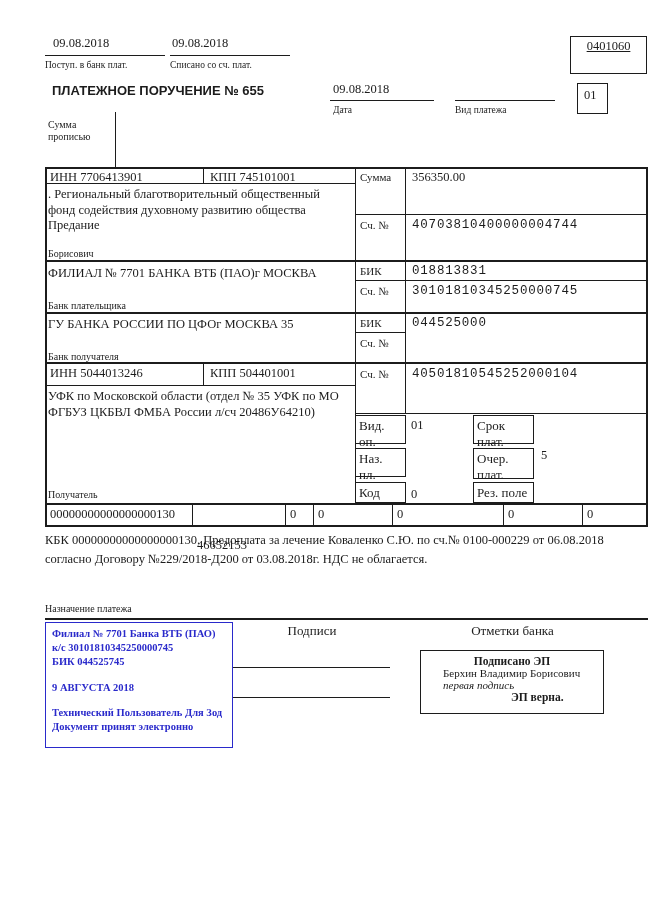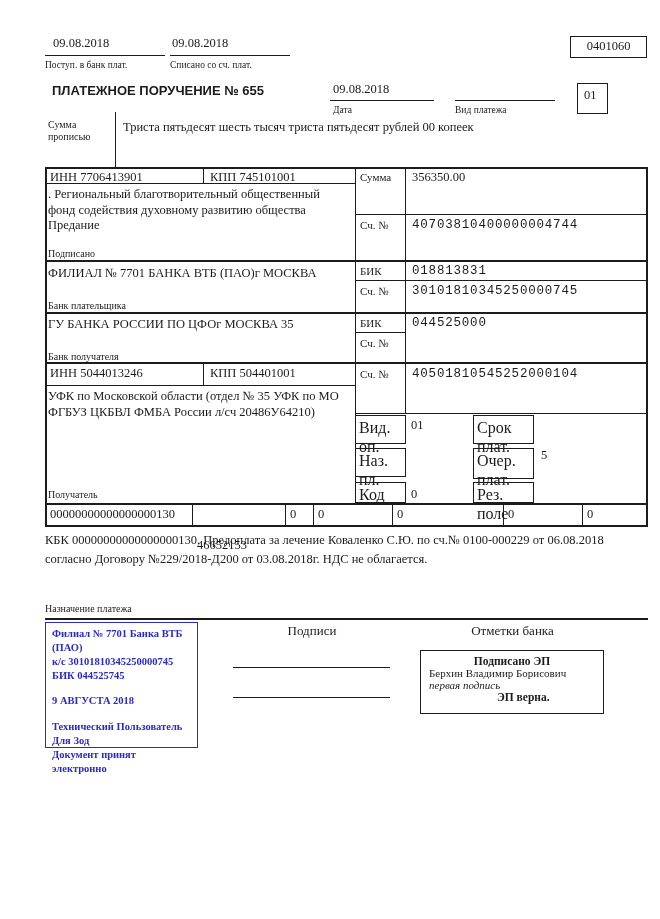--- a/index.html
+++ b/index.html
@@ -11,60 +11,59 @@
   .t-xs{font-size:9.5px;line-height:1.1;}
   .lab{font-size:11px;line-height:1.15;}
   .num{letter-spacing:0.8px;font-family:Liberation Mono, monospace;}
   .bold{font-weight:bold;}
   .title{font-family:"Liberation Sans","DejaVu Sans",sans-serif;font-weight:bold;font-size:13px;}
   .hl{position:absolute;background:#1c1c1c;height:1px;}
   .hl2{position:absolute;background:#1c1c1c;height:2px;}
   .vl{position:absolute;background:#1c1c1c;width:1px;}
   .vl2{position:absolute;background:#1c1c1c;width:2px;}
   .box{position:absolute;border:1.5px solid #1c1c1c;box-sizing:border-box;}
-  .cellbox{position:absolute;border:1px solid #1c1c1c;box-sizing:border-box;padding:2px 3px;font-size:16px;line-height:1.2;}
+  .cellbox{position:absolute;border:1px solid #1c1c1c;box-sizing:border-box;padding:2px 3px;font-size:13px;line-height:1.2;}
   .uline{position:absolute;border-bottom:1px solid #1c1c1c;box-sizing:border-box;}
   .stamp{position:absolute;border:1.5px solid #2a2acb;box-sizing:border-box;color:#2a2acb;
          font-size:10.5px;line-height:1.32;font-weight:600;padding:4px 6px;}
-  .esign{position:absolute;border:1px solid #1c1c1c;box-sizing:border-box;font-size:11px;padding:4px 8px;}
+  .esign{position:absolute;border:1px solid #1c1c1c;box-sizing:border-box;font-size:11px;padding:4px 22px;}
   .it{font-style:italic;}
   .ctr{text-align:center;}
 </style>
 </head>
 <body>
 
 <div class="page">
 
   <div class="abs uline" style="left:45px;top:36px;width:120px;height:20px;">
     <div class="t" style="padding-left:8px;">09.08.2018</div>
   </div>
   <div class="abs t-xs" style="left:45px;top:60px;">Поступ. в банк плат.</div>
 
   <div class="abs uline" style="left:170px;top:36px;width:120px;height:20px;">
     <div class="t" style="padding-left:2px;">09.08.2018</div>
   </div>
   <div class="abs t-xs" style="left:170px;top:60px;">Списано со сч. плат.</div>
 
-  <div class="box t ctr" style="left:570px;top:36px;width:77px;height:22px;line-height:19px;">0401060</div>
+  <div class="box t ctr" style="left:570px;top:36px;width:77px;height:38px;line-height:19px;text-decoration:underline;">0401060</div>
 
   <div class="abs title" style="left:52px;top:83px;">ПЛАТЕЖНОЕ ПОРУЧЕНИЕ № 655</div>
 
   <div class="abs uline" style="left:330px;top:82px;width:104px;height:19px;">
     <div class="t" style="padding-left:3px;">09.08.2018</div>
   </div>
   <div class="abs t-xs" style="left:333px;top:105px;">Дата</div>
 
   <div class="abs uline" style="left:455px;top:82px;width:100px;height:19px;"></div>
   <div class="abs t-xs" style="left:455px;top:105px;">Вид платежа</div>
 
   <div class="box t" style="left:577px;top:83px;width:31px;height:31px;padding:4px 0 0 6px;">01</div>
 
   <div class="abs t-sm" style="left:48px;top:119px;width:58px;">Сумма прописью</div>
   <div class="vl" style="left:115px;top:112px;height:55px;"></div>
-  <div class="abs t" style="left:123px;top:120px;width:515px;">Триста пятьдесят шесть тысяч триста пятьдесят рублей 00 копеек</div>
 
   <div class="hl2" style="left:45px;top:167px;width:603px;"></div>
   <div class="hl2" style="left:45px;top:260px;width:603px;"></div>
   <div class="hl2" style="left:45px;top:312px;width:603px;"></div>
   <div class="hl2" style="left:45px;top:362px;width:603px;"></div>
   <div class="hl2" style="left:45px;top:503px;width:603px;"></div>
   <div class="hl2" style="left:45px;top:525px;width:603px;"></div>
 
   <div class="hl" style="left:45px;top:183px;width:310px;"></div>
   <div class="hl" style="left:45px;top:385px;width:310px;"></div>
@@ -80,21 +79,21 @@
   <div class="vl" style="left:355px;top:167px;height:336px;"></div>
   <div class="vl" style="left:405px;top:167px;height:246px;"></div>
 
   <div class="abs t" style="left:50px;top:170px;">ИНН 7706413901</div>
   <div class="abs t" style="left:210px;top:170px;">КПП 745101001</div>
   <div class="abs lab" style="left:360px;top:171px;">Сумма</div>
   <div class="abs t" style="left:412px;top:170px;">356350.00</div>
   <div class="abs t" style="left:48px;top:187px;width:302px;">. Региональный благотворительный общественный фонд содействия духовному развитию общества Предание</div>
   <div class="abs lab" style="left:360px;top:219px;">Сч. №</div>
   <div class="abs t num" style="left:412px;top:218px;">40703810400000004744</div>
-  <div class="abs t-sm" style="left:48px;top:248px;">Подписано</div>
+  <div class="abs t-sm" style="left:48px;top:248px;">Борисович</div>
 
   <div class="abs t" style="left:48px;top:266px;">ФИЛИАЛ № 7701 БАНКА ВТБ (ПАО)г МОСКВА</div>
   <div class="abs lab" style="left:360px;top:265px;">БИК</div>
   <div class="abs t num" style="left:412px;top:264px;">018813831</div>
   <div class="abs lab" style="left:360px;top:285px;">Сч. №</div>
   <div class="abs t num" style="left:412px;top:284px;">30101810345250000745</div>
   <div class="abs t-sm" style="left:48px;top:300px;">Банк плательщика</div>
 
   <div class="abs t" style="left:48px;top:317px;">ГУ БАНКА РОССИИ ПО ЦФОг МОСКВА 35</div>
   <div class="abs lab" style="left:360px;top:317px;">БИК</div>
@@ -136,21 +135,21 @@
   <div class="abs t" style="left:508px;top:507px;">0</div>
   <div class="abs t" style="left:587px;top:507px;">0</div>
 
   <div class="abs t" style="left:45px;top:531px;width:596px;line-height:1.55;">КБК 00000000000000000130. Предоплата за лечение Коваленко С.Ю. по сч.№ 0100-000229 от 06.08.2018 согласно Договору №229/2018-Д200 от 03.08.2018г. НДС не облагается.</div>
   <div class="abs t-sm" style="left:45px;top:603px;">Назначение платежа</div>
   <div class="hl2" style="left:45px;top:618px;width:603px;"></div>
 
   <div class="abs t ctr" style="left:415px;top:623px;width:195px;font-size:13px;">Отметки банка</div>
   <div class="abs t ctr" style="left:232px;top:623px;width:160px;font-size:13px;">Подписи</div>
 
-  <div class="stamp" style="left:45px;top:622px;width:153px;height:126px;">
+  <div class="stamp" style="left:45px;top:622px;width:188px;height:126px;">
     <div>Филиал № 7701 Банка ВТБ (ПАО)</div>
     <div>к/с 30101810345250000745</div>
     <div>БИК 044525745</div>
     <div style="margin-top:12px;">9 АВГУСТА 2018</div>
     <div style="margin-top:12px;">Технический Пользователь Для Зод</div>
     <div>Документ принят электронно</div>
   </div>
 
   <div class="hl" style="left:233px;top:667px;width:157px;"></div>
   <div class="hl" style="left:233px;top:697px;width:157px;"></div>

